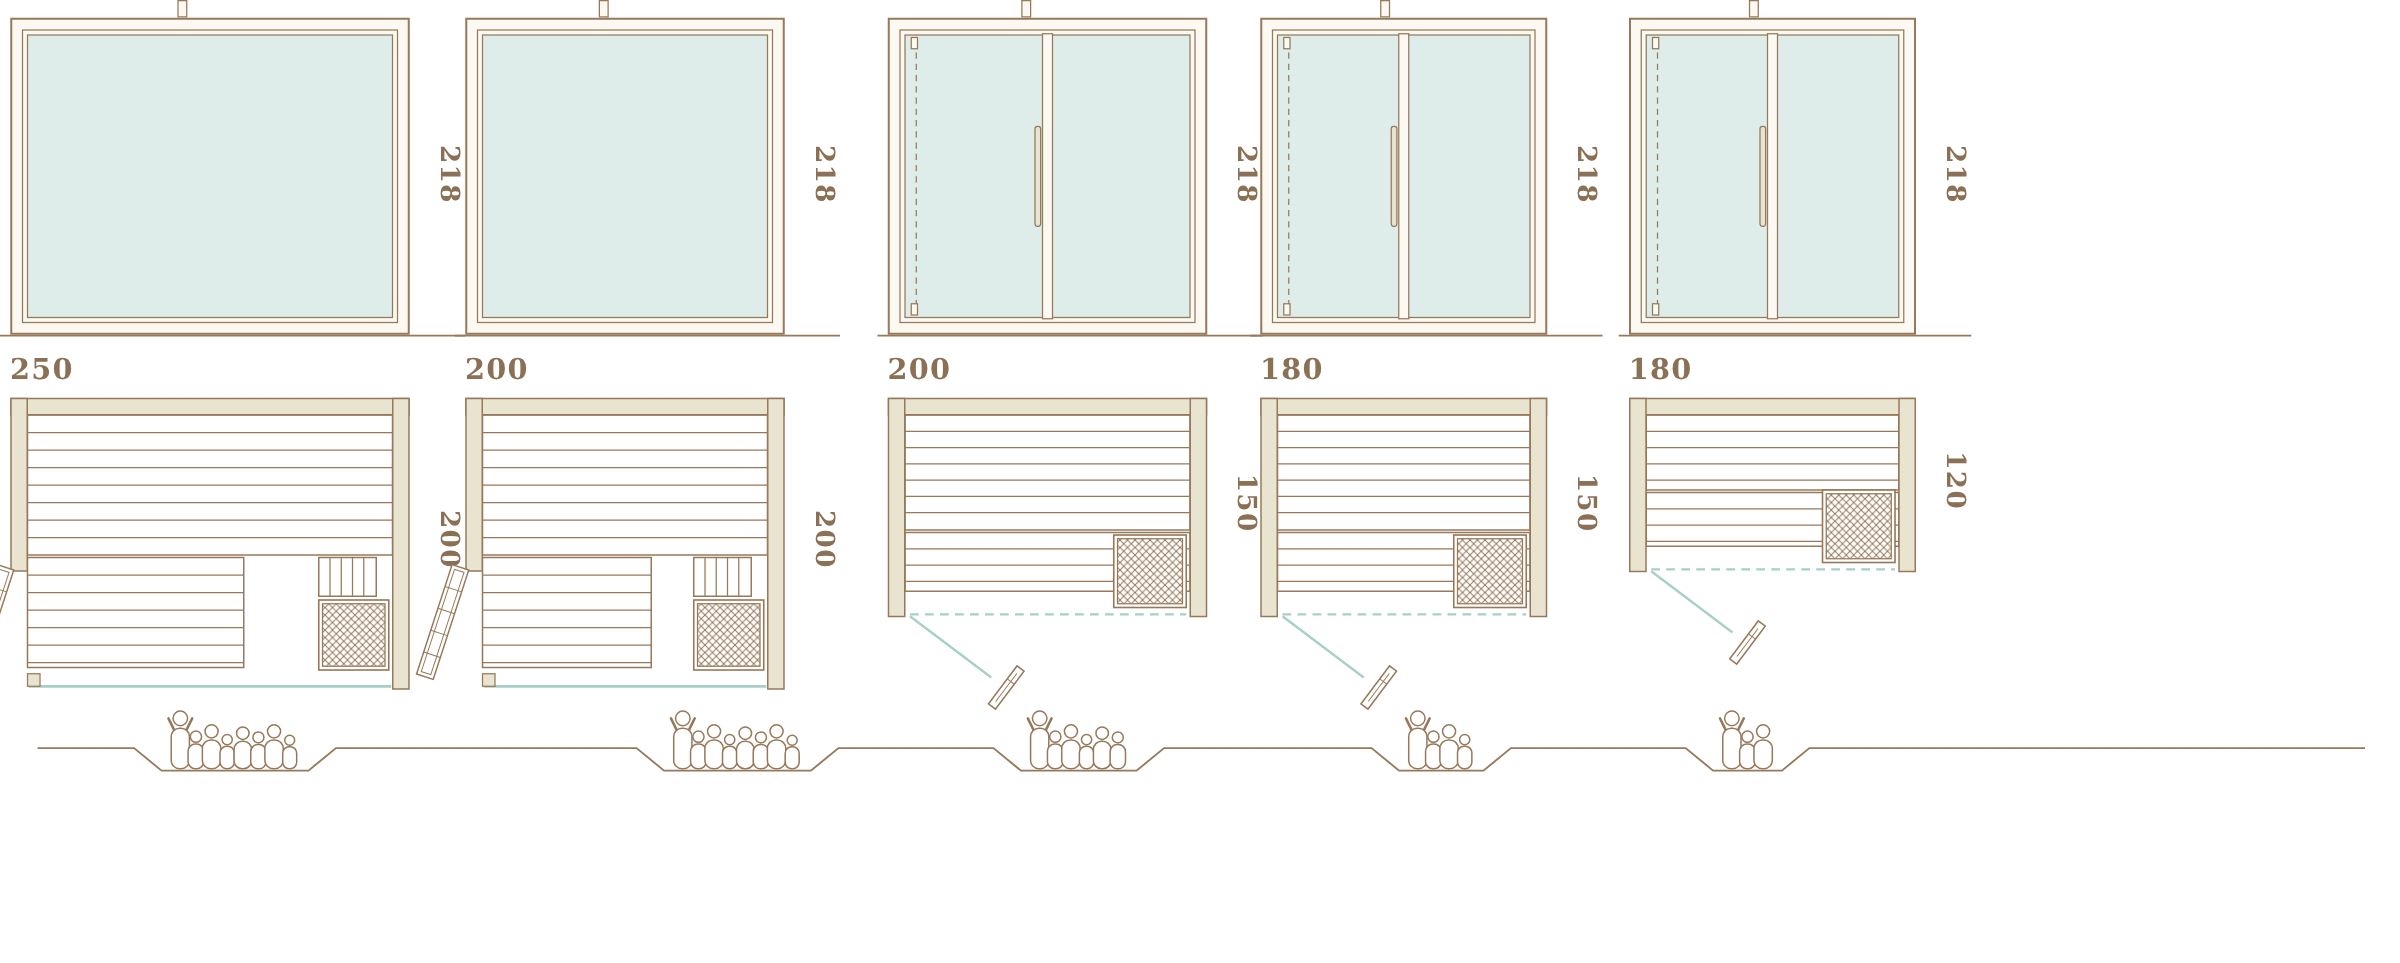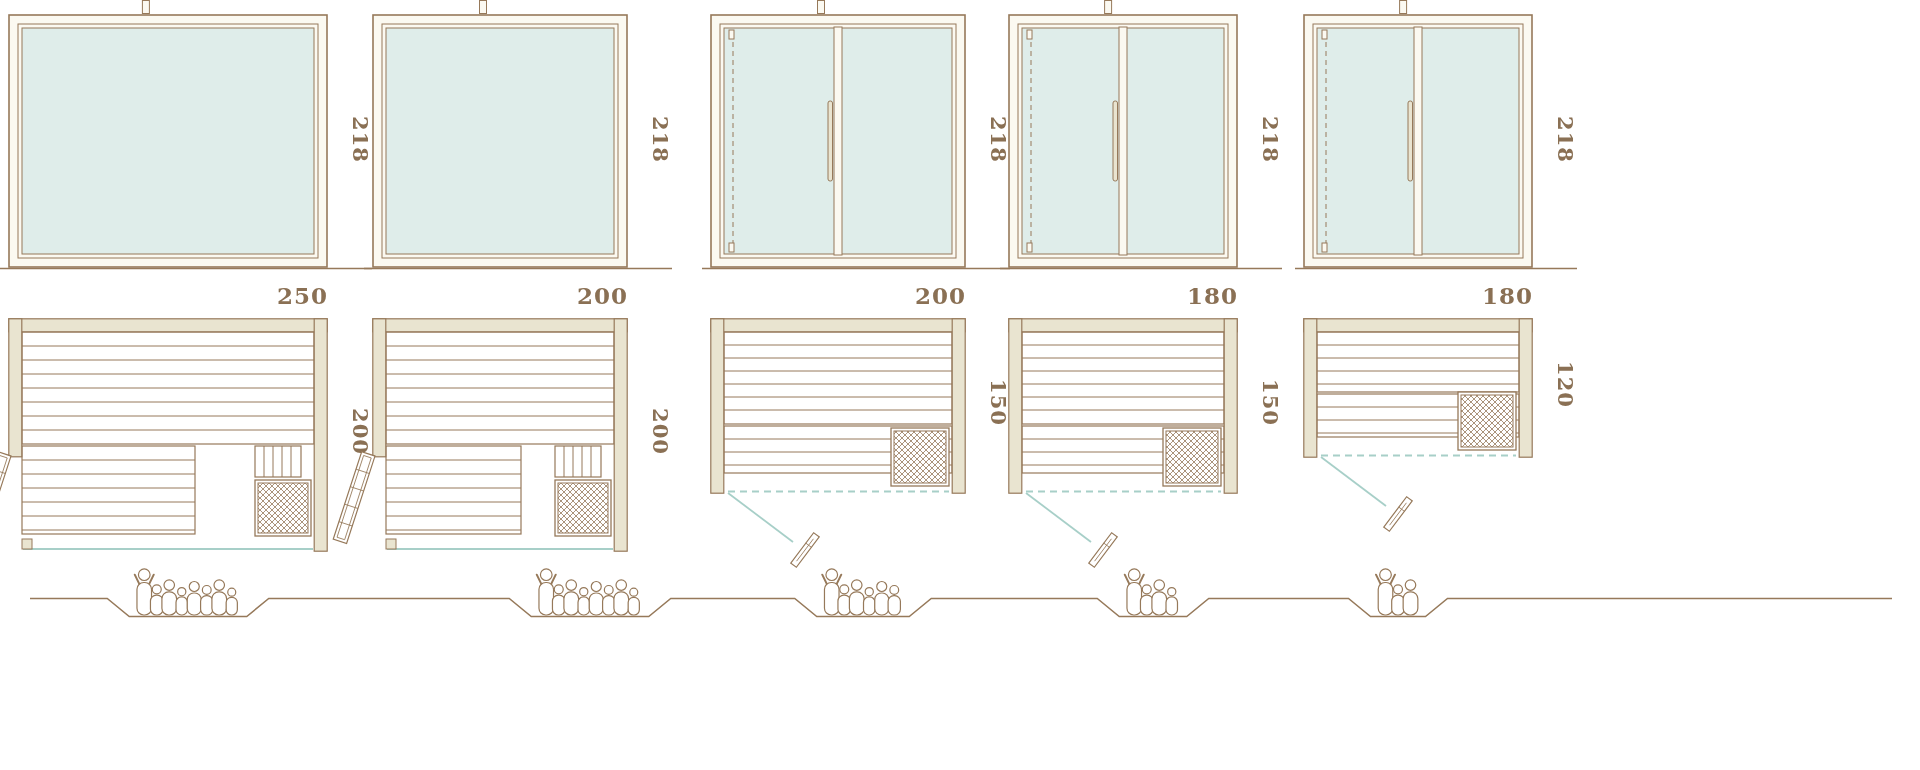--- a/index.html
+++ b/index.html
@@ -9,21 +9,21 @@
   .column{position:absolute;top:0;height:640px;}
   .col-0{left:8px;}
   .col-1{left:372px;}
   .col-2{left:710px;}
   .col-3{left:1008px;}
   .col-4{left:1303px;}
   .elev{position:absolute;top:0;left:0;}
   .plan{position:absolute;top:318px;left:0;}
   .dim{color:#8A7054;font-weight:700;letter-spacing:1px;user-select:none;}
   .dim-h,.dim-d{position:absolute;font-size:21px;text-align:center;transform:rotate(90deg);}
-  .width-label{position:absolute;top:282px;font-size:23px;text-align:right;}
+  .width-label{position:absolute;top:282px;font-size:23px;text-align:left;}
   #people-row{position:absolute;left:0;top:548px;width:1920px;height:140px;}
 </style>
 </head>
 <body>
 <div class="stage">
 
 <svg width="0" height="0" aria-hidden="true">
   <defs>
     <pattern id="hatch" width="6" height="6" patternUnits="userSpaceOnUse">
       <path id="hatch-path" d="M0 6 L6 0 M0 0 L6 6" stroke="#96795A" stroke-width="0.8"></path>

